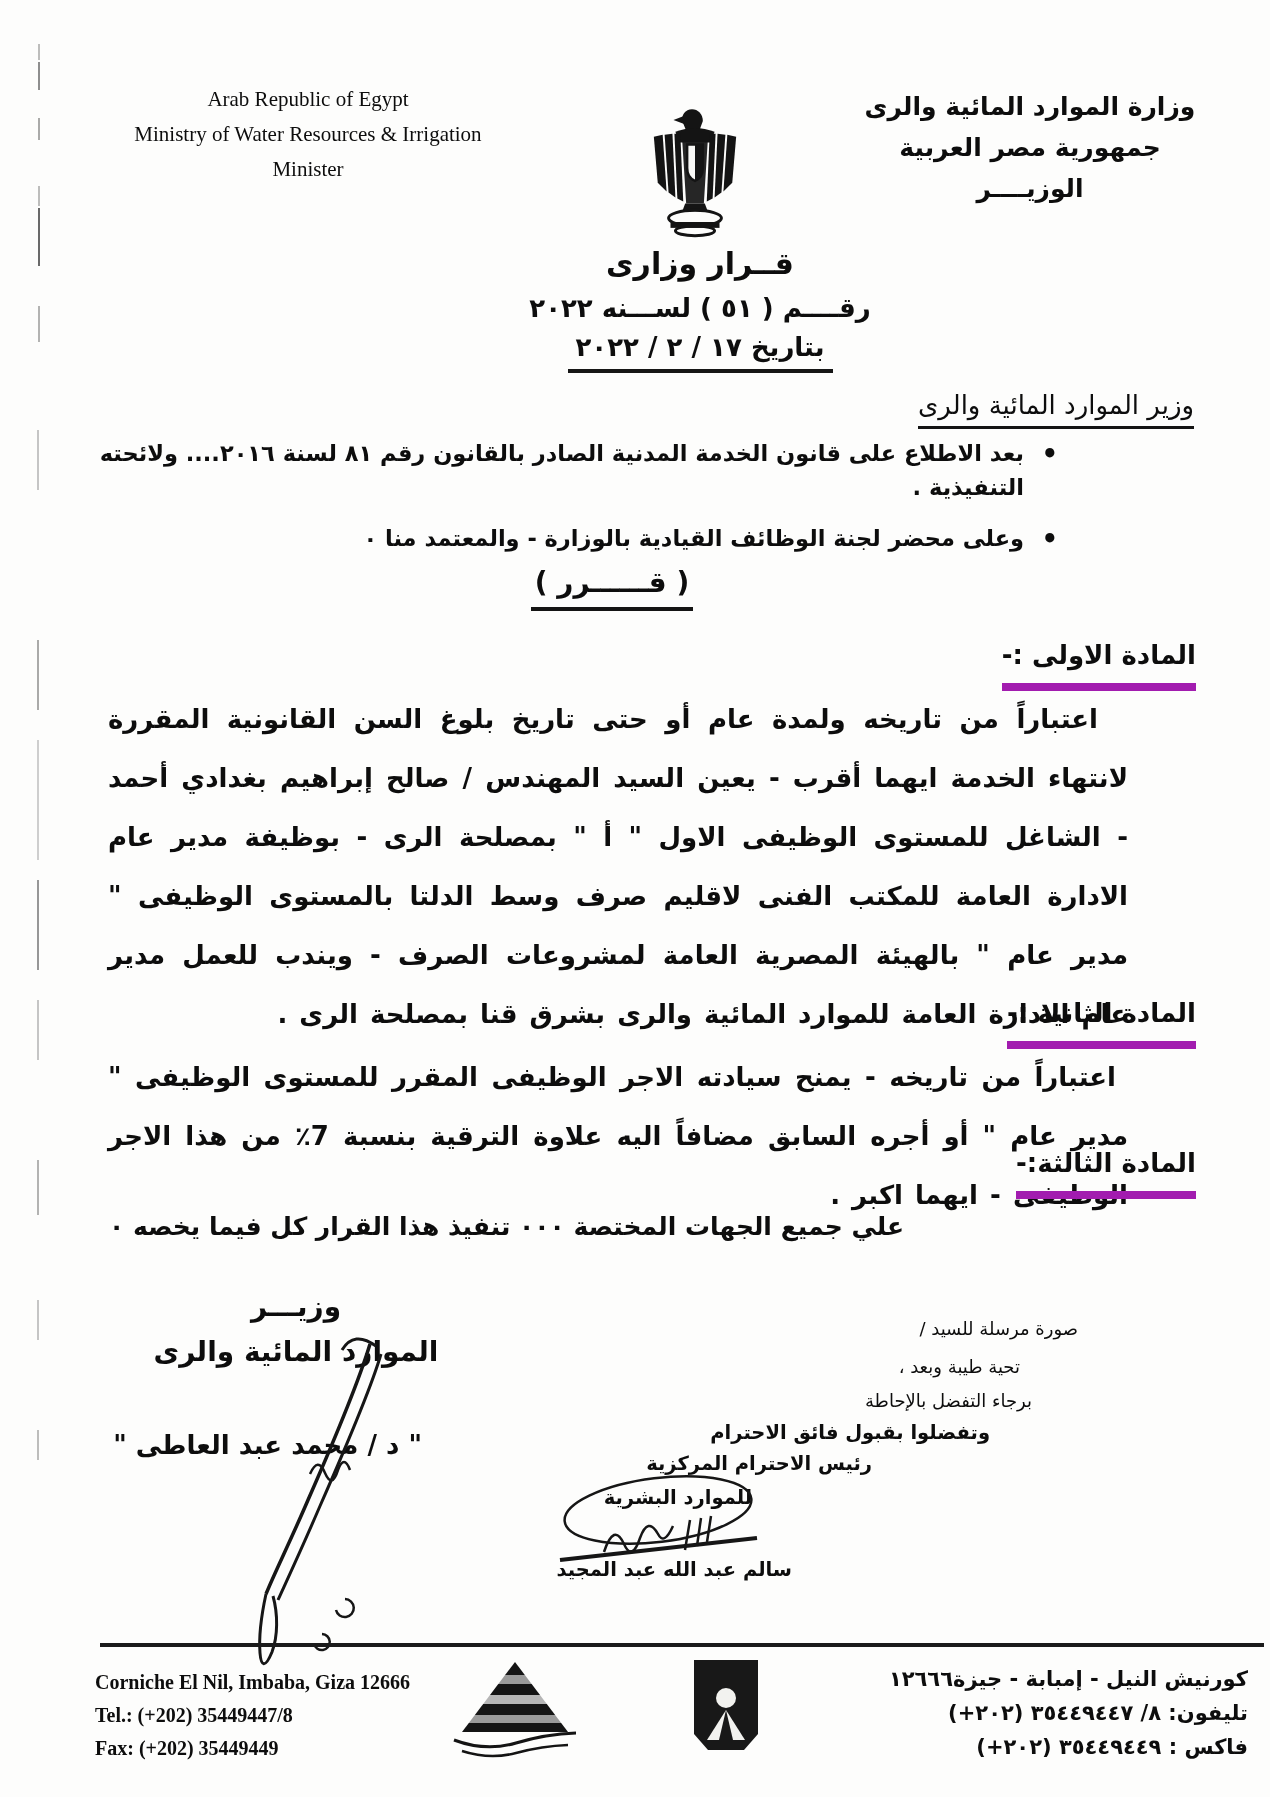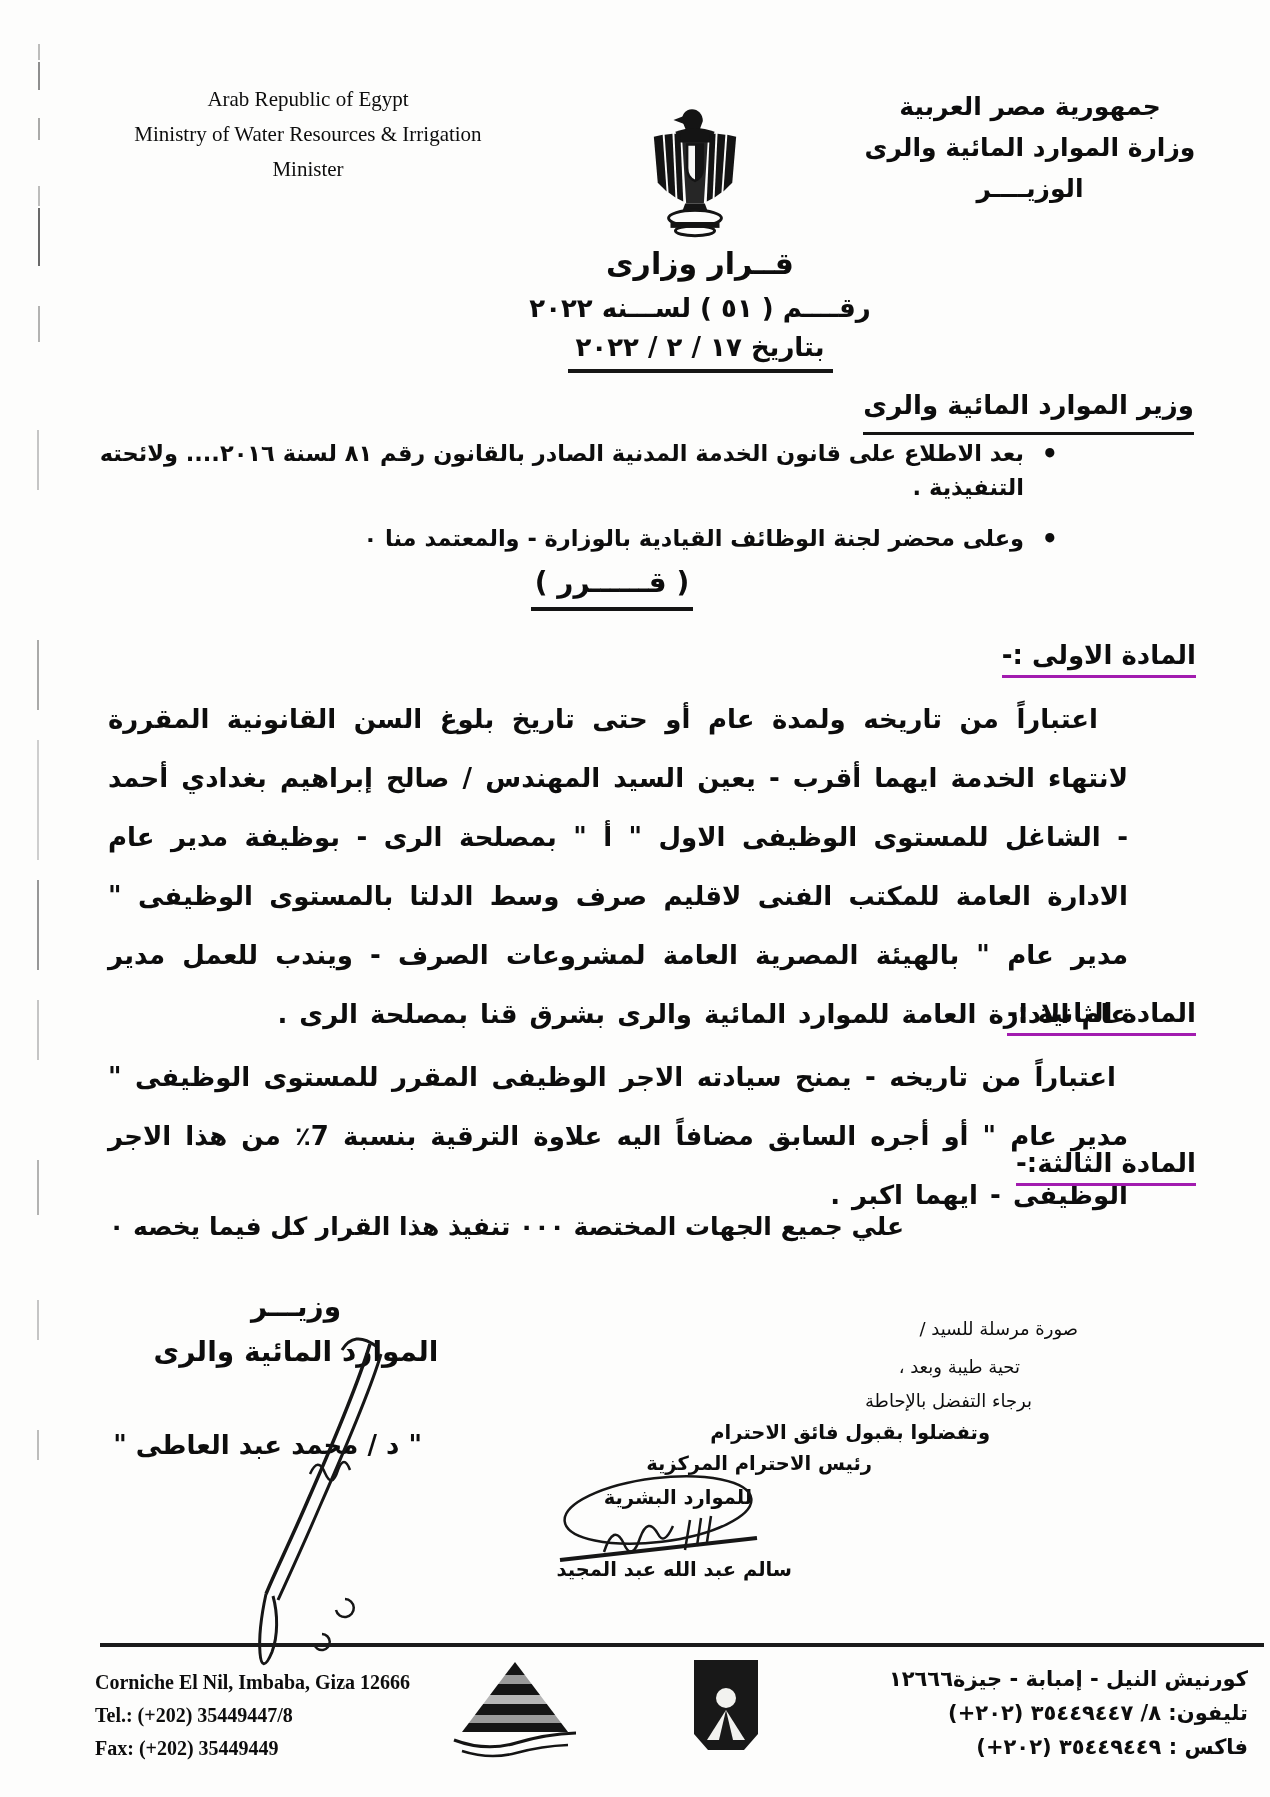--- a/index.html
+++ b/index.html
@@ -24,34 +24,34 @@
   .decree{
     position:absolute;left:520px;top:246px;width:360px;text-align:center;direction:rtl;
     font-weight:bold;
   }
   .decree .t1{font-size:30px;}
   .decree .t2{font-size:26px;margin-top:12px;letter-spacing:1px;}
   .decree .t3{display:inline-block;font-size:26px;margin-top:9px;
     border-bottom:4px solid #161616;padding:0 8px 7px 8px;}
   
   .issuer{
-    position:absolute;right:76px;top:390px;direction:rtl;font-weight:bold;font-size:26px;
-    border-bottom:3px solid #141414;padding-bottom:12px;margin-left:28px;
+    position:absolute;right:76px;top:390px;direction:rtl;font-weight:normal;font-size:26px;
+    border-bottom:3px solid #141414;padding-bottom:6px;margin-left:28px;
   }
   .preamble{position:absolute;right:212px;left:95px;top:436px;direction:rtl;
     font-weight:bold;font-size:22.5px;list-style:none;margin:0;padding:0;}
   .preamble li{position:relative;padding-right:34px;margin-bottom:17px;line-height:34px;}
   .preamble li::before{content:"•";position:absolute;right:0;top:1px;font-size:26px;}
   
   .qarrar{position:absolute;left:472px;top:566px;width:280px;text-align:center;direction:rtl;
     font-weight:bold;font-size:28px;}
   .qarrar span{border-bottom:4px solid #141414;padding:0 4px 8px 4px;}
   
   .art-h{position:absolute;right:74px;direction:rtl;font-weight:bold;font-size:26px;
-    border-bottom:3px solid #a21caf;padding-bottom:5px;}
+    border-bottom:8px solid #a21caf;padding-bottom:13px;}
   .art-body{position:absolute;left:108px;right:142px;direction:rtl;text-align:justify;
     font-weight:bold;font-size:26px;line-height:59px;word-spacing:3px;}
   .art3-body{position:absolute;right:366px;top:1212px;direction:rtl;font-weight:bold;font-size:25px;}
   
   .min-title{position:absolute;left:148px;top:1284px;width:296px;text-align:center;direction:rtl;
     font-weight:bold;font-size:28px;line-height:45px;}
   .min-name{position:absolute;left:112px;top:1430px;width:310px;direction:rtl;
     font-weight:bold;font-size:26px;}
   .sig{position:absolute;}
   .route{position:absolute;direction:rtl;font-size:18px;white-space:nowrap;}
@@ -110,22 +110,22 @@
       </g>
       <g fill="none" stroke="#141414" stroke-width="3">
         <ellipse cx="50" cy="113" rx="27" ry="8"></ellipse>
         <ellipse cx="50" cy="126" rx="20" ry="5"></ellipse>
       </g>
       <rect x="25" y="117" width="50" height="6" fill="#141414"></rect>
     </svg>
   </div>
 
   <div class="hdr-ar">
+    <div>وزارة الموارد المائية والرى</div>
     <div>جمهورية مصر العربية</div>
-    <div>وزارة الموارد المائية والرى</div>
     <div>الوزيــــر</div>
   </div>
 
   <div class="decree">
     <div class="t1">قــرار وزارى</div>
     <div class="t2">رقــــم ( ٥١ ) لســـنه ٢٠٢٢</div>
     <div><span class="t3">بتاريخ ١٧ / ٢ / ٢٠٢٢</span></div>
   </div>
 
   <div class="issuer">وزير الموارد المائية والرى</div>

